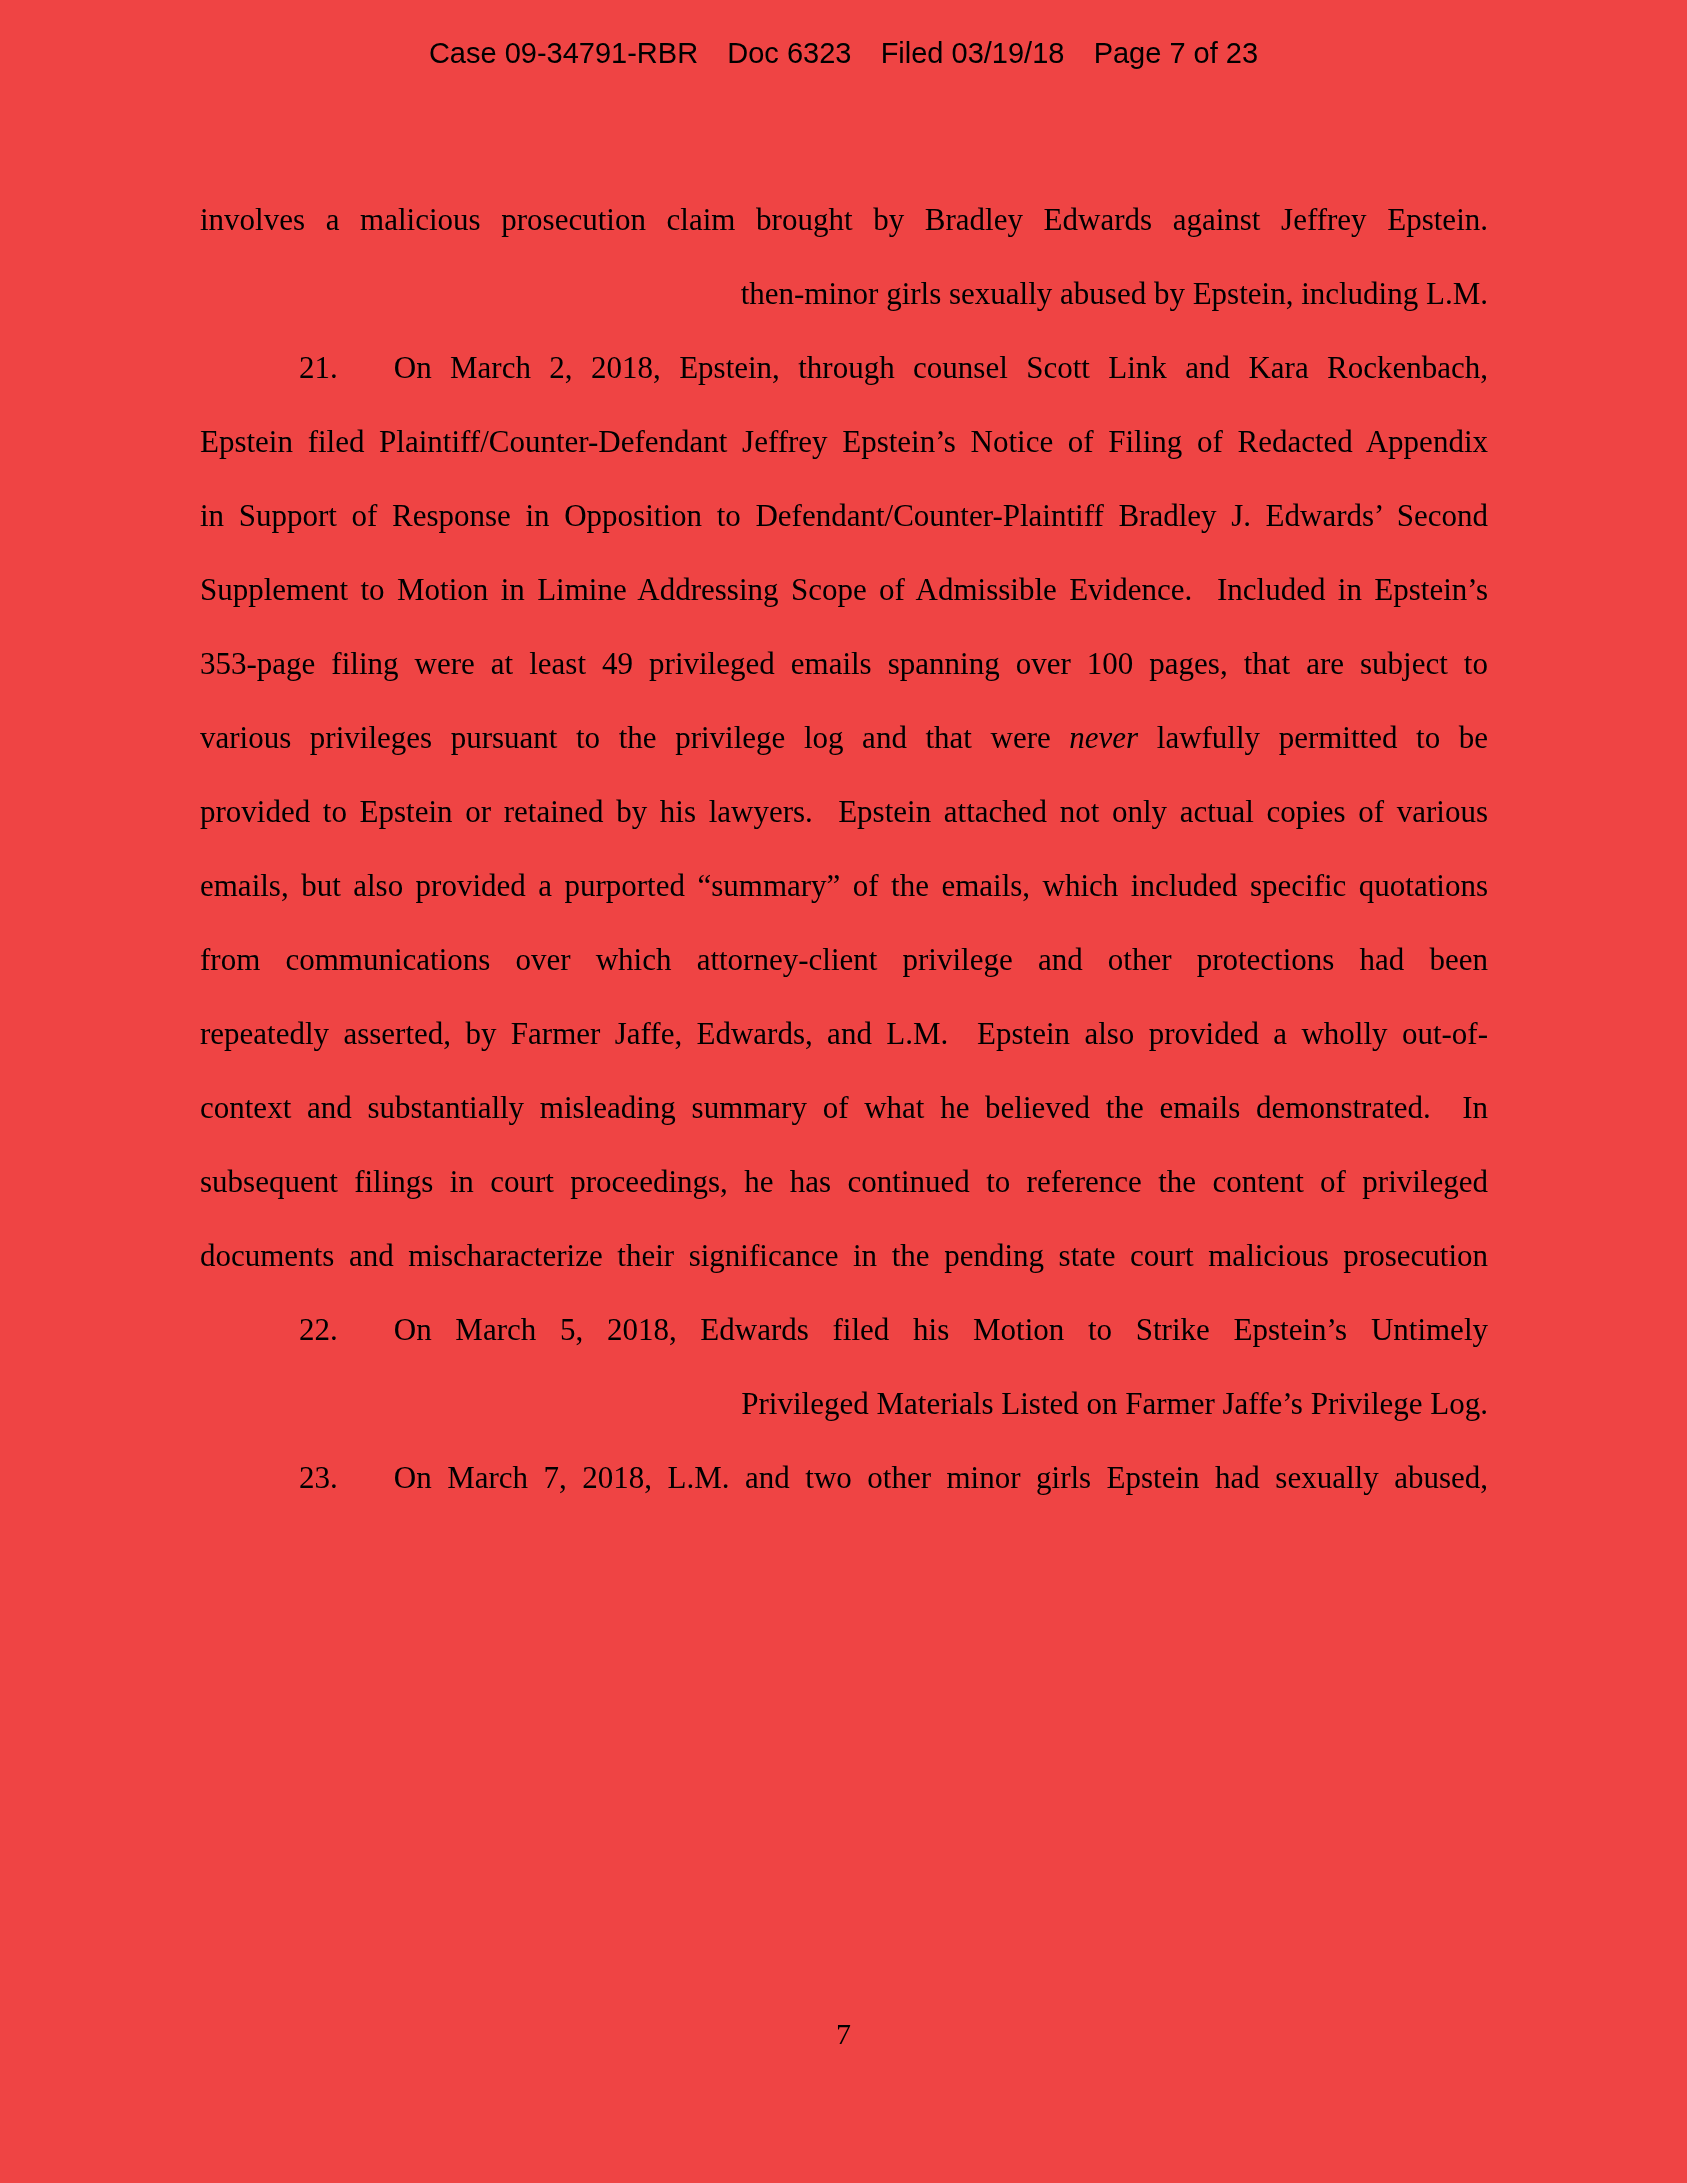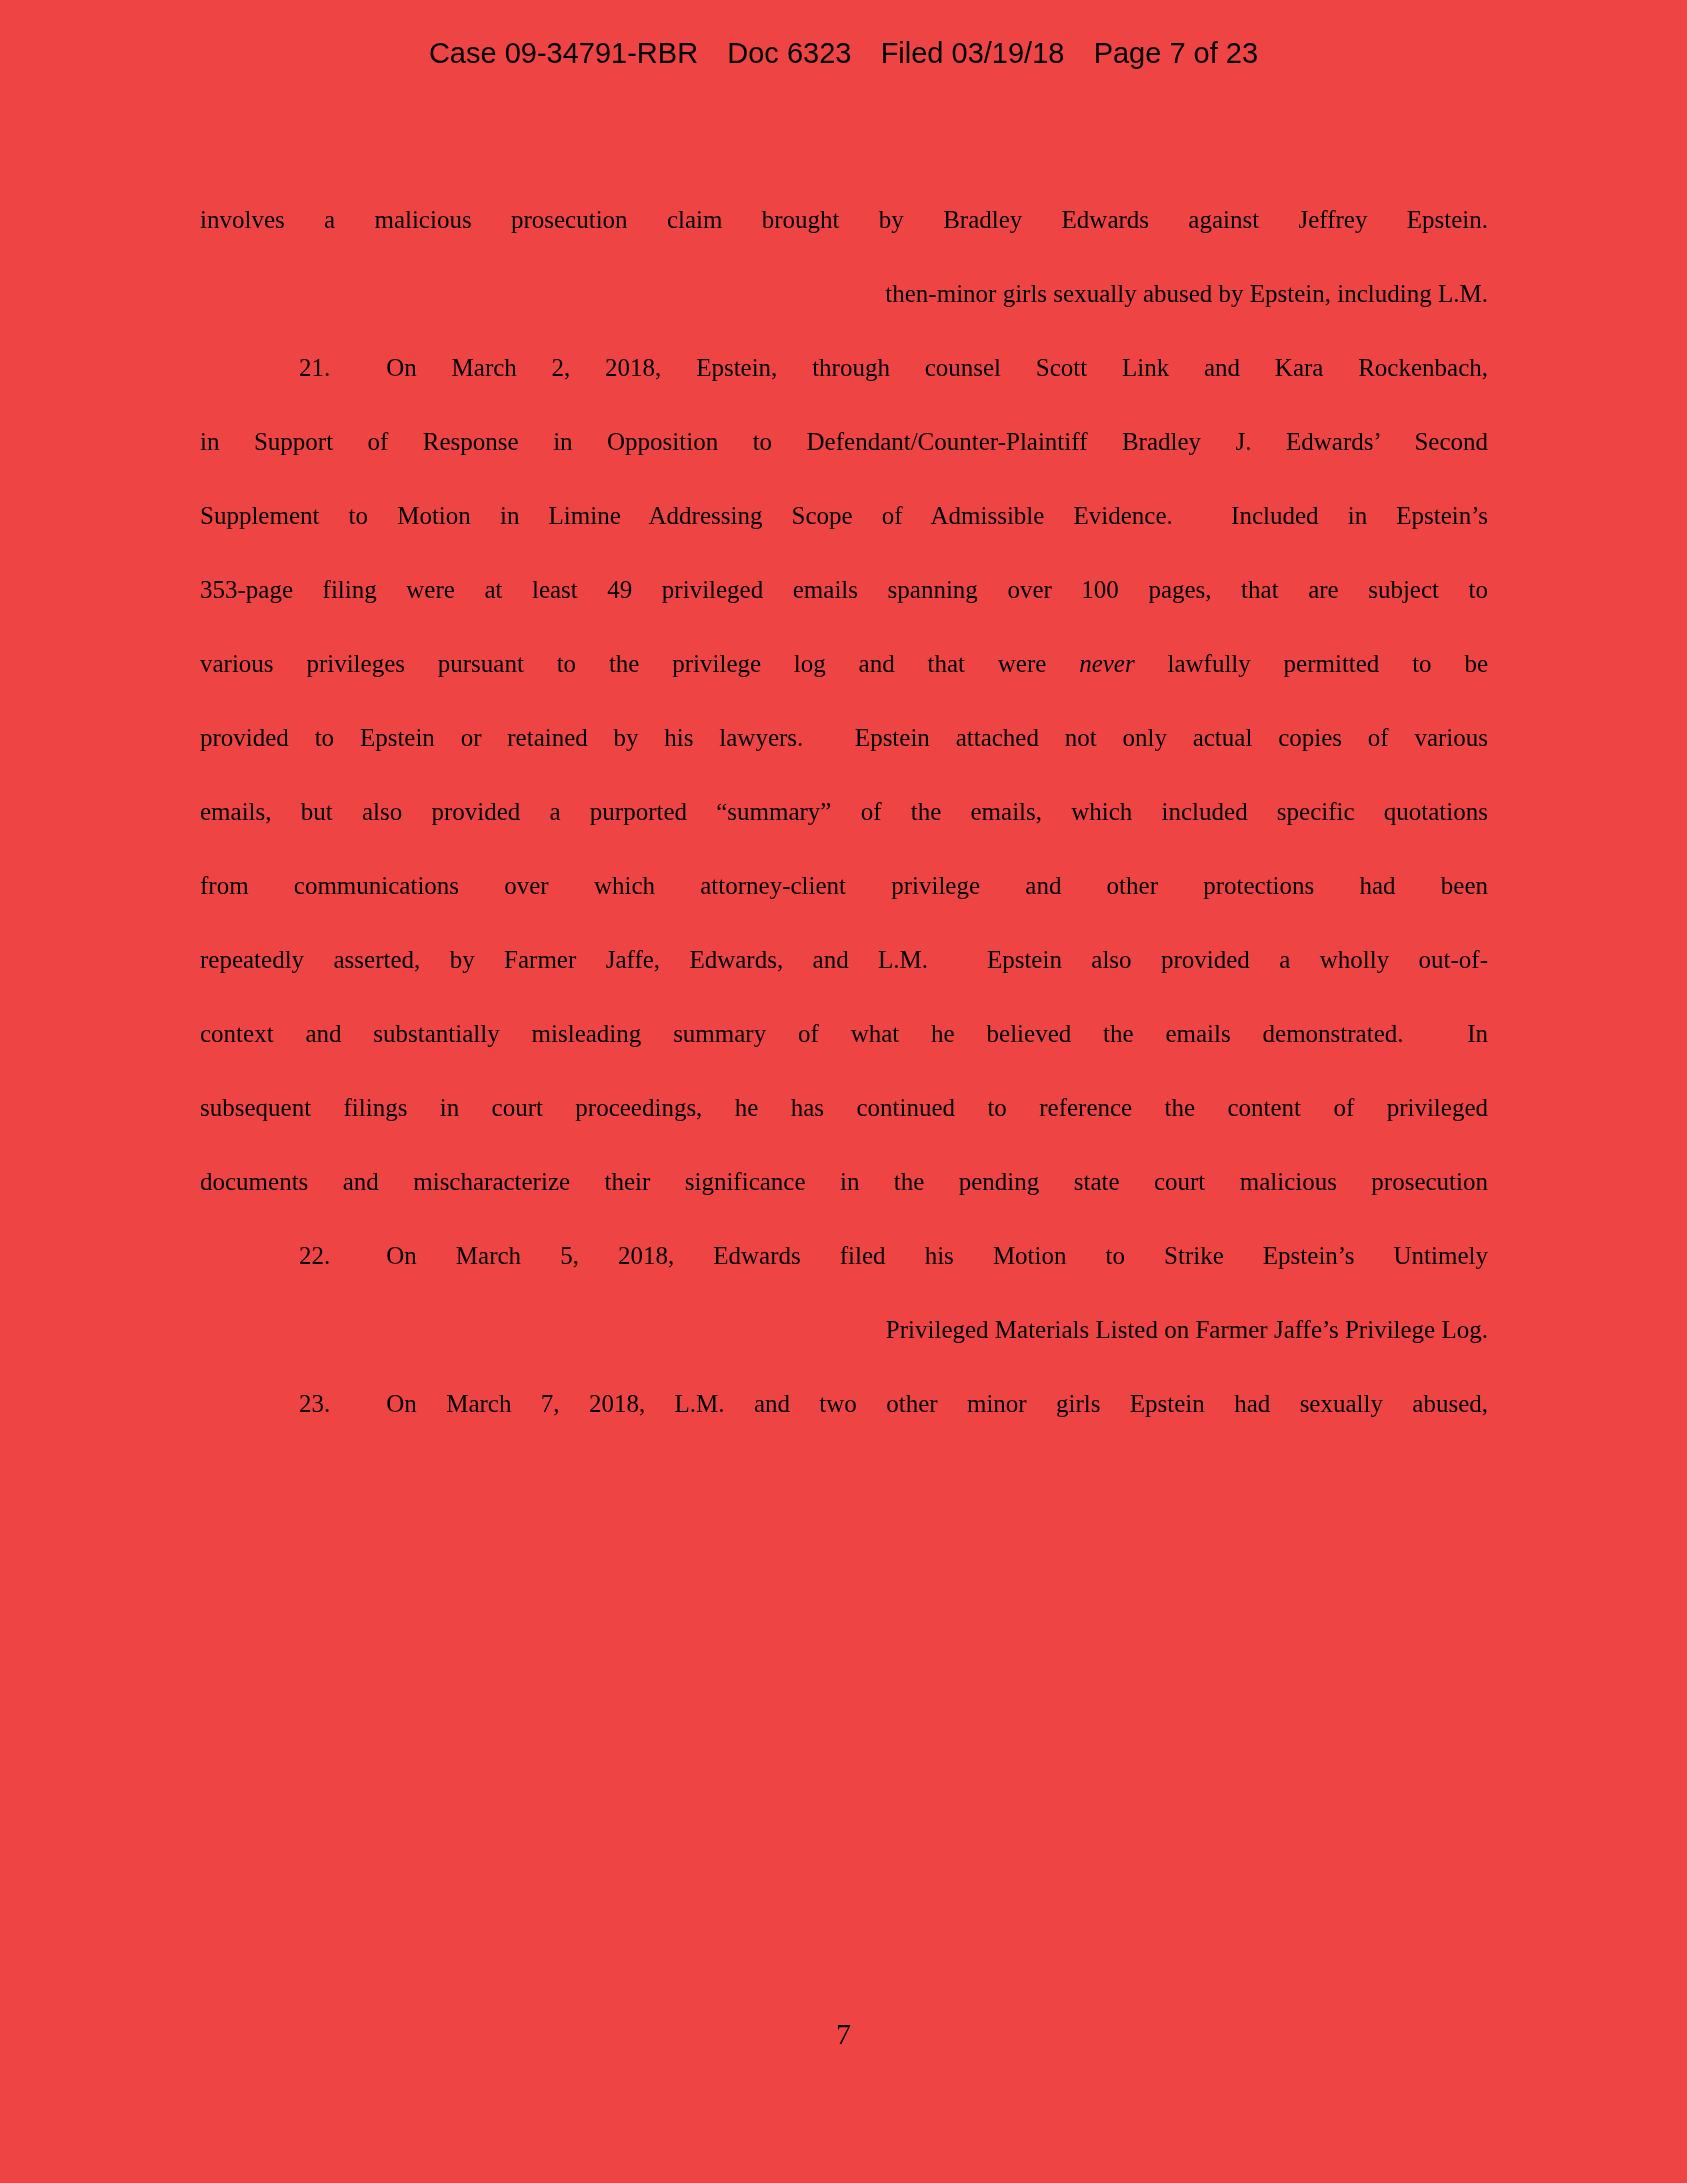--- a/index.html
+++ b/index.html
@@ -25,21 +25,21 @@
     font-size: 29px;
     white-space: nowrap;
   }
   .header .hseg { margin: 0 14.6px; }
   .body-block {
     position: absolute;
     left: 200px;
     top: 183px;
     width: 1288px;
     font-family: "Liberation Serif", serif;
-    font-size: 25px;
+    font-size: 31px;
   }
   .line {
     line-height: 74px;
     height: 74px;
     overflow: visible;
   }
   .justify {
     text-align: justify;
     text-align-last: justify;
   }
@@ -63,20 +63,21 @@
 </head>
 <body>
 
 <div class="page">
   <div class="header"><span class="hseg">Case 09-34791-RBR</span><span class="hseg">Doc 6323</span><span class="hseg">Filed 03/19/18</span><span class="hseg">Page 7 of 23</span></div>
 
   <div class="body-block">
       <div class="line justify"><span class="">involves a malicious prosecution claim brought by Bradley Edwards against Jeffrey Epstein.</span></div>
       <div class="line noj"><span class="">then-minor girls sexually abused by Epstein, including L.M.</span></div>
       <div class="line justify indent"><span class="">21.</span><span class="tab"></span><span class="">On March 2, 2018, Epstein, through counsel Scott Link and Kara Rockenbach,</span></div>
+      <div class="line justify"><span class="">Epstein filed Plaintiff/Counter-Defendant Jeffrey Epstein’s Notice of Filing of Redacted Appendix</span></div>
       <div class="line justify"><span class="">in Support of Response in Opposition to Defendant/Counter-Plaintiff Bradley J. Edwards’ Second</span></div>
       <div class="line justify"><span class="">Supplement to Motion in Limine Addressing Scope of Admissible Evidence.&nbsp; Included in Epstein’s</span></div>
       <div class="line justify"><span class="">353-page filing were at least 49 privileged emails spanning over 100 pages, that are subject to</span></div>
       <div class="line justify"><span class="">various privileges pursuant to the privilege log and that were </span><span class="italic">never</span><span class=""> lawfully permitted to be</span></div>
       <div class="line justify"><span class="">provided to Epstein or retained by his lawyers.&nbsp; Epstein attached not only actual copies of various</span></div>
       <div class="line justify"><span class="">emails, but also provided a purported “summary” of the emails, which included specific quotations</span></div>
       <div class="line justify"><span class="">from communications over which attorney-client privilege and other protections had been</span></div>
       <div class="line justify"><span class="">repeatedly asserted, by Farmer Jaffe, Edwards, and L.M.&nbsp; Epstein also provided a wholly out-of-</span></div>
       <div class="line justify"><span class="">context and substantially misleading summary of what he believed the emails demonstrated.&nbsp; In</span></div>
       <div class="line justify"><span class="">subsequent filings in court proceedings, he has continued to reference the content of privileged</span></div>

